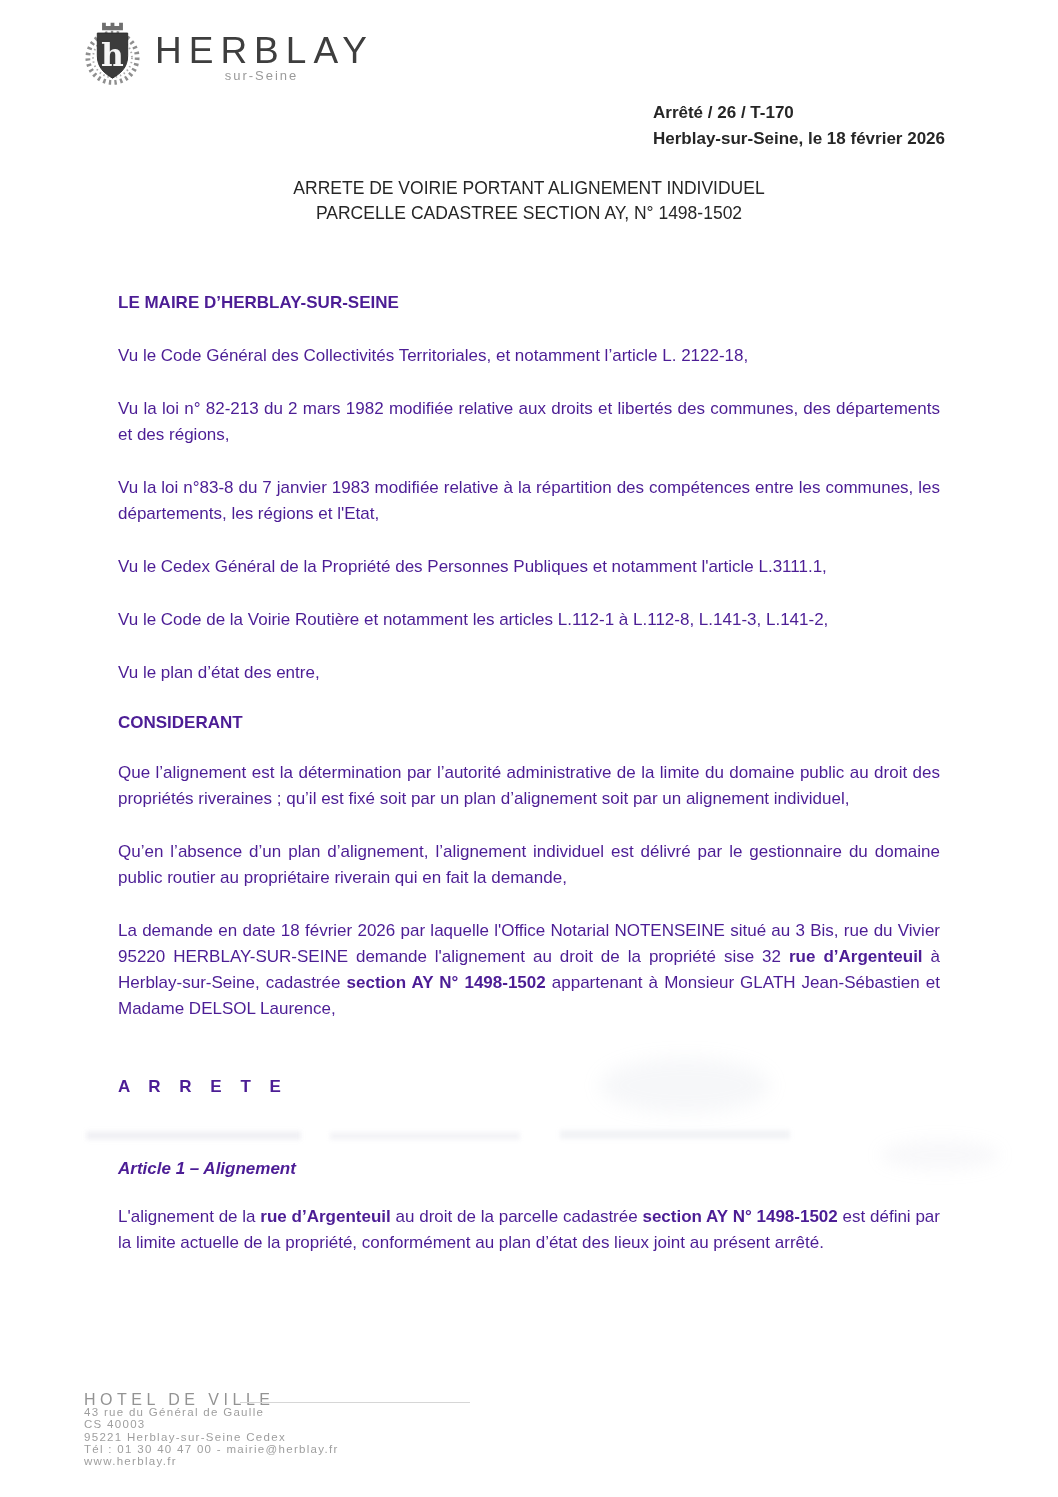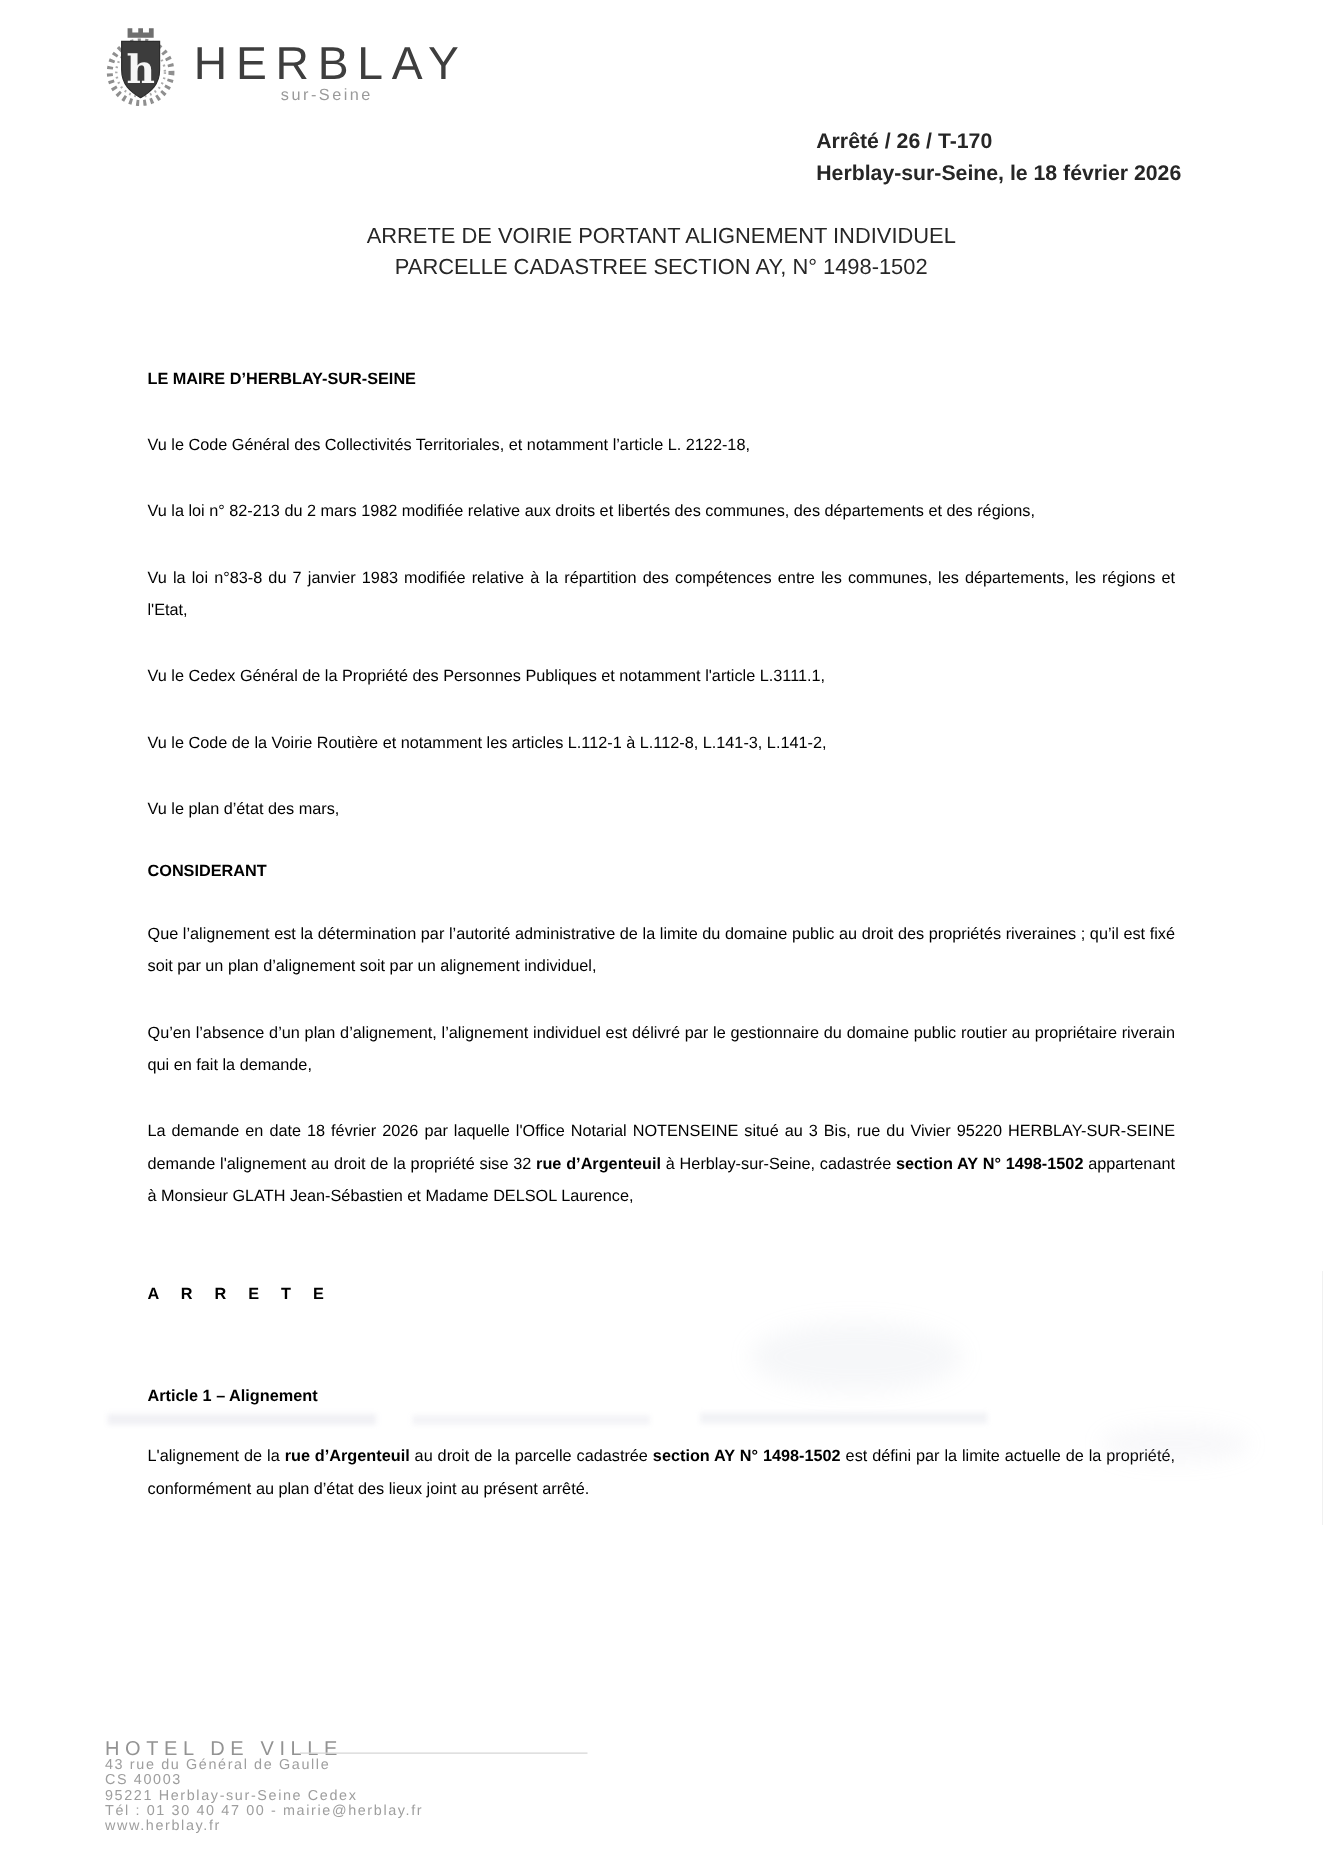--- a/index.html
+++ b/index.html
@@ -36,31 +36,31 @@
   
   .doc-title {
     position:absolute; left:0; top:176px; width:100%;
     text-align:center; font-size:17.5px; font-weight:normal;
     line-height:25px; color:#262626;
   }
 
   
   .doc {
     position:absolute; left:118px; top:290px; width:822px;
-    font-size:13px; line-height:26px; color:#000000;
+    font-size:17px; line-height:26px; color:#4c1d95;
     text-align:justify;
   }
   .doc p { margin-bottom:27px; }
   .heading { font-weight:bold; text-align:left; }
   .opening { margin-bottom:27px; }
   .considerant-h { margin-bottom:24px !important; }
   .vu-last { margin-bottom:24px !important; }
   .demande { margin-bottom:52px !important; }
   .arrete-h { letter-spacing:7px; margin-bottom:56px !important; }
-  .article-h { margin-bottom:22px !important; }
+  .article-h { margin-bottom:22px !important;font-style:italic; }
   .b { font-weight:bold; }
 
   
   .footer {
     position:absolute; left:84px; top:1394px;
     font-size:11.5px; line-height:12.2px; color:#9e9e9e;
     letter-spacing:1.3px;
   }
   .footer-line1 { letter-spacing:4.5px; font-size:16px; color:#939393; }
   .footer-rule {
@@ -108,21 +108,21 @@
   </div>
 
   <div class="doc">
     <p class="heading opening">LE MAIRE D’HERBLAY-SUR-SEINE</p>
 
     <p>Vu le Code Général des Collectivités Territoriales, et notamment l’article L. 2122-18,</p>
     <p>Vu la loi n° 82-213 du 2 mars 1982 modifiée relative aux droits et libertés des communes, des départements et des régions,</p>
     <p>Vu la loi n°83-8 du 7 janvier 1983 modifiée relative à la répartition des compétences entre les communes, les départements, les régions et l'Etat,</p>
     <p>Vu le Cedex Général de la Propriété des Personnes Publiques et notamment l'article L.3111.1,</p>
     <p>Vu le Code de la Voirie Routière et notamment les articles L.112-1 à L.112-8, L.141-3, L.141-2,</p>
-    <p class="vu-last">Vu le plan d’état des mars,</p>
+    <p class="vu-last">Vu le plan d’état des entre,</p>
 
     <p class="heading considerant-h">CONSIDERANT</p>
     <p>Que l’alignement est la détermination par l’autorité administrative de la limite du domaine public au droit des propriétés riveraines ; qu’il est fixé soit par un plan d’alignement soit par un alignement individuel,</p>
     <p>Qu’en l’absence d’un plan d’alignement, l’alignement individuel est délivré par le gestionnaire du domaine public routier au propriétaire riverain qui en fait la demande,</p>
 
     <p class="demande"><span>La demande en date 18 février 2026 par laquelle l'Office Notarial NOTENSEINE situé au 3 Bis, rue du Vivier 95220 HERBLAY-SUR-SEINE demande l'alignement au droit de la propriété sise 32 </span><span class="b">rue d’Argenteuil</span><span> à Herblay-sur-Seine, cadastrée </span><span class="b">section AY N° 1498-1502</span><span> appartenant à Monsieur GLATH Jean-Sébastien et Madame DELSOL Laurence,</span></p>
 
     <p class="heading arrete-h">A R R E T E</p>
 
     <p class="heading article-h">Article 1 – Alignement</p>

